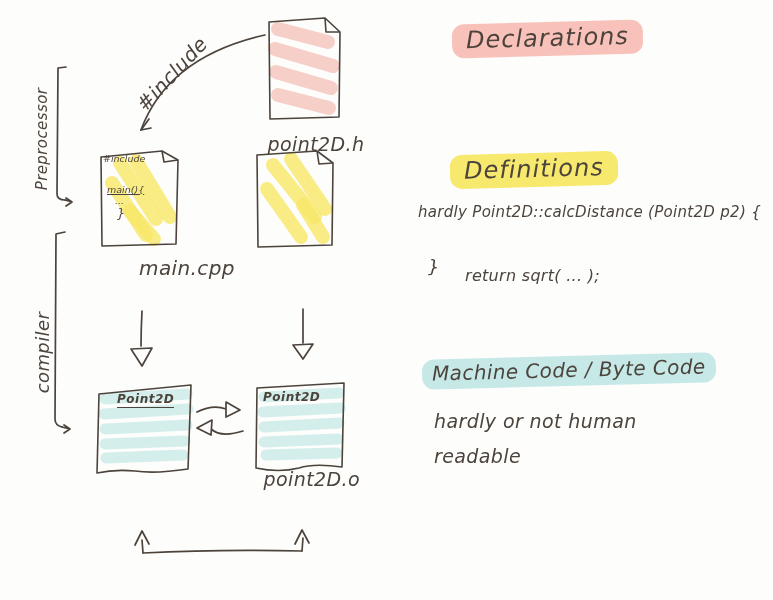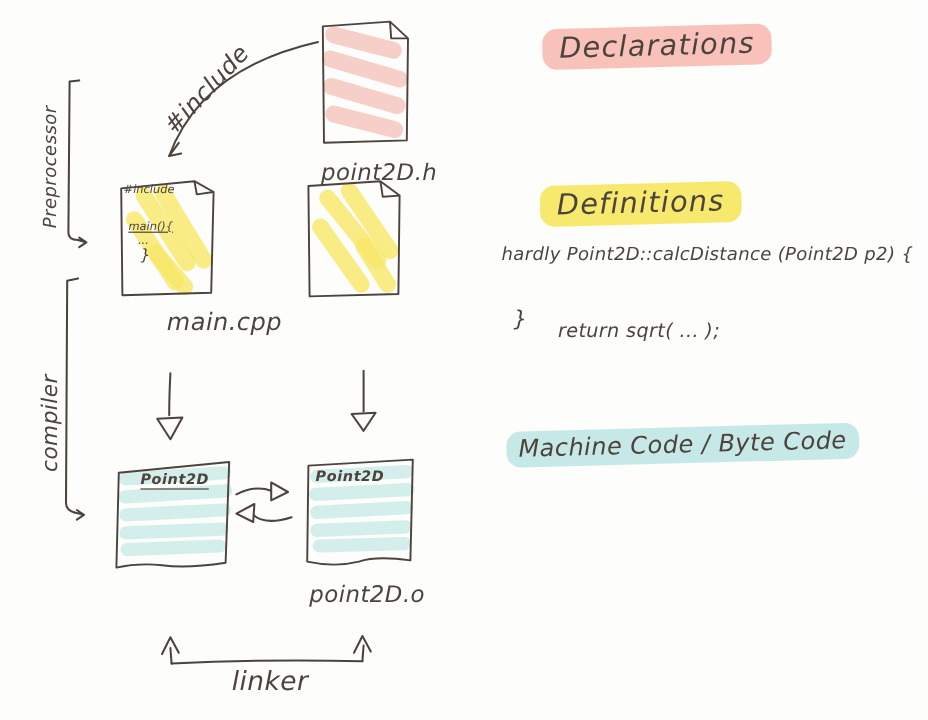--- a/index.html
+++ b/index.html
@@ -69,21 +69,20 @@
       <path d="M143,553 Q220,549 302,551"></path>
       <path d="M143,553 L142,540 M302,551 L303,538"></path>
       <path d="M135,545 L142,531 L149,544"></path>
       <path d="M295,544 L302,530 L309,543"></path>
     </g>
   </svg>
 
   <div class="abs hand vlabel" style="left:-38px;top:130px;width:160px;font-size:15px;">Preprocessor</div>
   <div class="abs hand vlabel" style="left:-38px;top:342px;width:160px;font-size:18px;">compiler</div>
   <div class="abs hand" style="left:102px;top:62px;width:140px;text-align:center;font-size:20px;transform:rotate(-47deg);">#include</div>
-  <div class="abs hand" style="left:180px;top:556px;width:90px;text-align:center;font-size:22px;">linker</div>
 
   <div class="doc" style="left:266px;top:16px;">
     <svg width="78" height="106" viewBox="0 0 78 106">
       <g>
         <path class="scrib" d="M12,13 L62,26" style="stroke: rgb(245, 195, 187);"></path>
         <path class="scrib" d="M9,33 L67,50" style="stroke: rgb(245, 195, 187);"></path>
         <path class="scrib" d="M10,56 L65,72" style="stroke: rgb(245, 195, 187);"></path>
         <path class="scrib" d="M12,79 L63,92" style="stroke: rgb(245, 195, 187);"></path>
       </g>
       <path class="outline" d="M3,6 L59,2 L74,16 L73,101 L4,103 Z"></path>
@@ -147,30 +146,32 @@
         <path class="band" d="M10,16 L85,12" style="stroke: rgb(205, 235, 233);"></path>
         <path class="band" d="M9,31 L86,27" style="stroke: rgb(205, 235, 233);"></path>
         <path class="band" d="M10,46 L85,42" style="stroke: rgb(205, 235, 233);"></path>
         <path class="band" d="M10,61 L84,58" style="stroke: rgb(205, 235, 233);"></path>
         <path class="band" d="M12,74 L83,72" style="stroke: rgb(205, 235, 233);"></path>
       </g>
       <path class="outline" d="M3,7 L90,2 L88,86 Q60,82 45,87 Q25,92 2,87 Z"></path>
     </svg>
     <div class="bin-text" style="left:9px;top:9px;">Point2D</div>
   </div>
-  <div class="abs hand file-label" style="left:252px;top:485px;width:108px;text-align:center;">point2D.o</div>
+  <div class="abs hand file-label" style="left:252px;top:468px;width:108px;text-align:right;">point2D.o</div>
 
   <div class="abs" style="left:452px;top:22px;">
     <span class="hl hand heading" style="background-color: rgb(248, 194, 186);">Declarations</span>
   </div>
 
   <div class="abs" style="left:450px;top:153px;">
     <span class="hl hand heading" style="background-color: rgb(247, 233, 109);">Definitions</span>
   </div>
   <div class="abs hand code-line" style="left:418px;top:203px;font-size:15px;">hardly Point2D::calcDistance (Point2D p2) {</div>
   <div class="abs hand code-line" style="left:465px;top:236px;margin-top:30px;">return sqrt( ... );</div>
   <div class="abs hand code-line" style="left:428px;top:256px;font-size:18px;">}</div>
 
   <div class="abs" style="left:422px;top:356px;">
     <span class="hl hand" style="font-size: 20px; padding: 2px 10px 4px; background-color: rgb(198, 233, 231);">Machine Code / Byte Code</span>
   </div>
+  <div class="abs hand" style="left:434px;top:410px;font-size:19px;">hardly or not human</div>
+  <div class="abs hand" style="left:434px;top:445px;font-size:19px;">readable</div>
 
 </div>
 
 </body></html>

